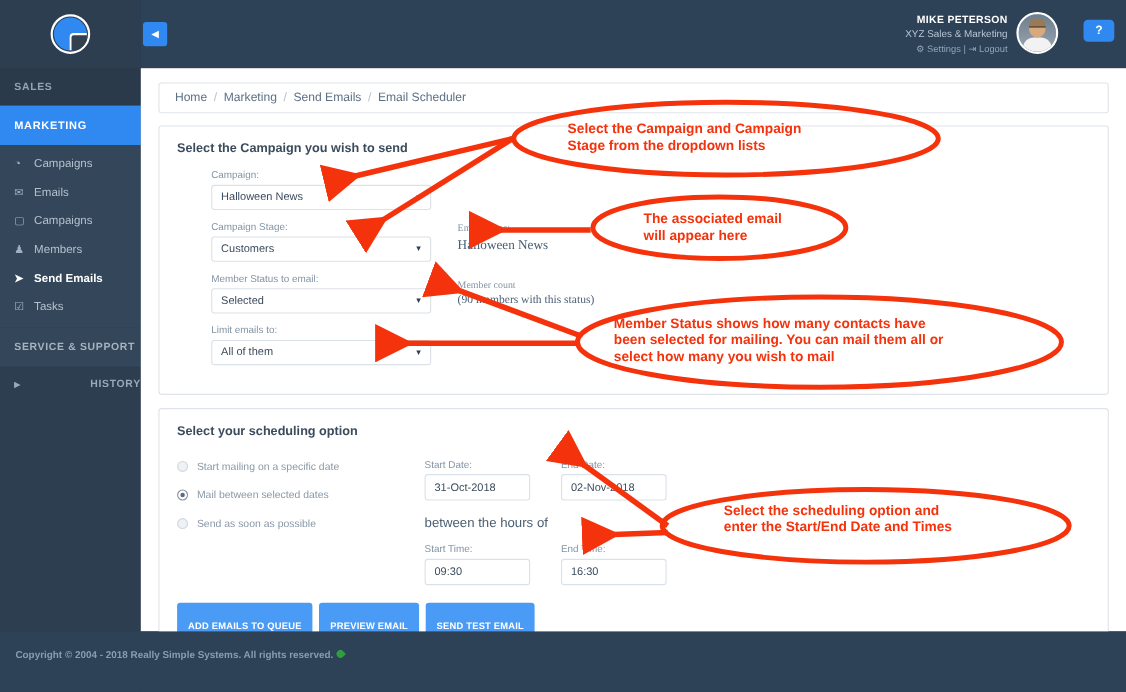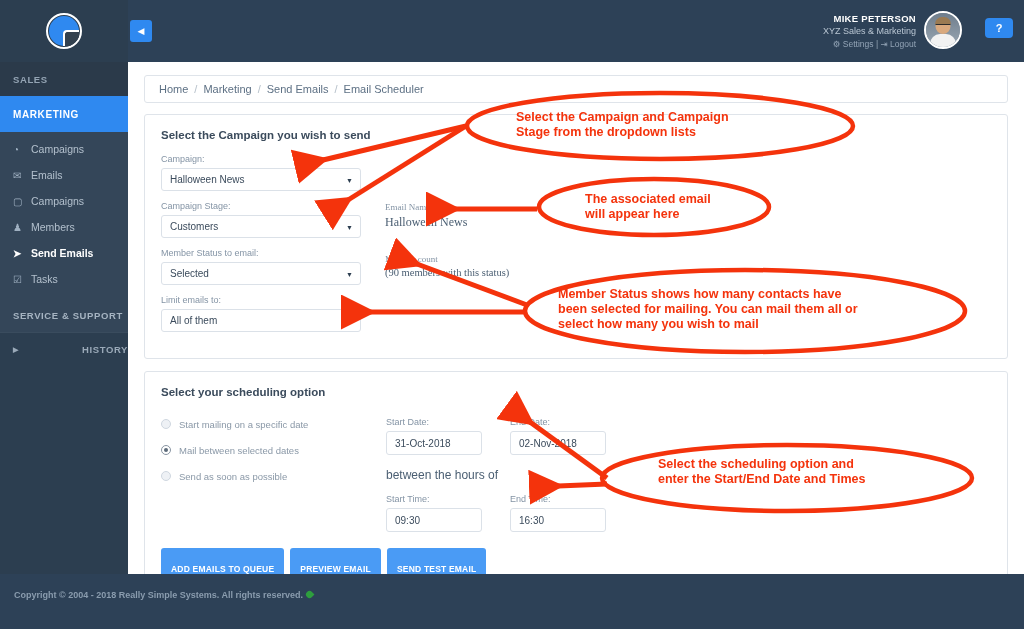--- a/index.html
+++ b/index.html
@@ -142,21 +142,21 @@
   .ddl {
     width:200px; height:23px; border:1px solid #dbe1e8; border-radius:3px;
     background:#fff; display:flex; align-items:center;
     padding:0 8px; font-size:10px; color:#3b4b5c; cursor:pointer;
     position:relative;
   }
   .ddl .car {
     position:absolute; right:7px; top:50%; transform:translateY(-50%);
     font-size:7px; color:#2c3e50;
   }
-  .colwrap { display:flex; }
+  .colwrap { display:flex;margin-left:31px; }
   .leftcol { width:212px; }
   .rightcol { padding-top:48px; padding-left:12px; }
   .rlabel { font-size:9px; color:#8494a5; }
   .rvalue { font-size:12px; color:#4a5e72; margin-top:3px; }
   .rvalue2 { font-size:10.5px; color:#4a5e72; margin-top:3px; }
   .rblock { margin-bottom:24px;font-family:Liberation Serif, serif; }
 
   
   .sched { display:flex; }
   .sched-left { width:225px; padding-top:8px; }

